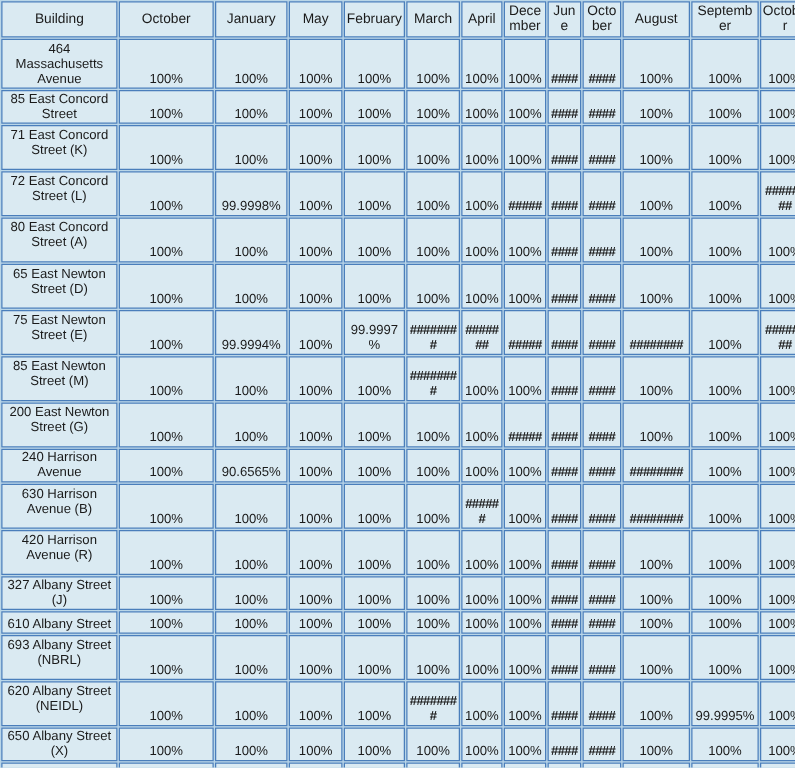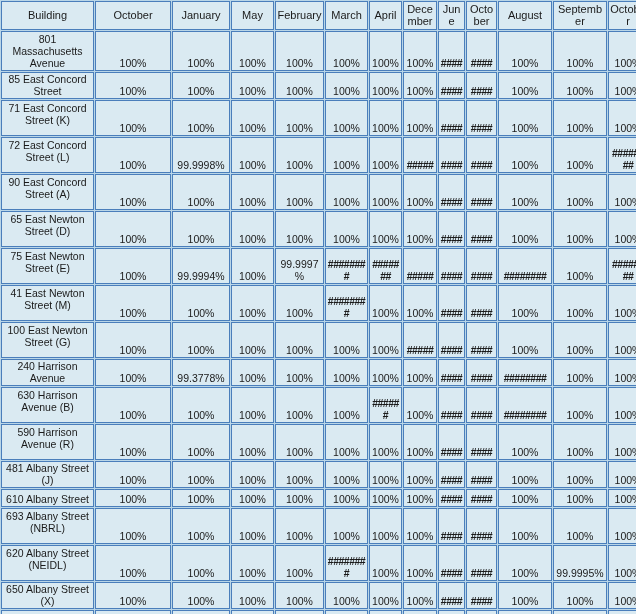--- a/index.html
+++ b/index.html
@@ -104,21 +104,21 @@
           <th>December</th>
           <th>June</th>
           <th>October</th>
           <th>August</th>
           <th>September</th>
           <th>October</th>
         </tr>
     </thead>
     <tbody id="table-body">
         <tr class="r2">
-          <td class="bld">801 Massachusetts Avenue</td>
+          <td class="bld">464 Massachusetts Avenue</td>
           <td class="val">100%</td>
           <td class="val">100%</td>
           <td class="val">100%</td>
           <td class="val">100%</td>
           <td class="val">100%</td>
           <td class="val">100%</td>
           <td class="val">100%</td>
           <td class="val hashed">####</td>
           <td class="val hashed">####</td>
           <td class="val">100%</td>
@@ -164,21 +164,21 @@
           <td class="val">100%</td>
           <td class="val">100%</td>
           <td class="val pink hashed">#####</td>
           <td class="val hashed">####</td>
           <td class="val hashed">####</td>
           <td class="val">100%</td>
           <td class="val">100%</td>
           <td class="val pink hashed">########</td>
         </tr>
         <tr class="r2">
-          <td class="bld">90 East Concord Street (A)</td>
+          <td class="bld">80 East Concord Street (A)</td>
           <td class="val">100%</td>
           <td class="val">100%</td>
           <td class="val">100%</td>
           <td class="val">100%</td>
           <td class="val">100%</td>
           <td class="val">100%</td>
           <td class="val">100%</td>
           <td class="val hashed">####</td>
           <td class="val hashed">####</td>
           <td class="val">100%</td>
@@ -209,53 +209,53 @@
           <td class="val pink hashed">########</td>
           <td class="val pink hashed">#######</td>
           <td class="val pink hashed">#####</td>
           <td class="val hashed">####</td>
           <td class="val hashed">####</td>
           <td class="val pink hashed">########</td>
           <td class="val">100%</td>
           <td class="val pink hashed">########</td>
         </tr>
         <tr class="r2">
-          <td class="bld">41 East Newton Street (M)</td>
-          <td class="val">100%</td>
-          <td class="val">100%</td>
-          <td class="val">100%</td>
-          <td class="val">100%</td>
-          <td class="val pink hashed">########</td>
-          <td class="val">100%</td>
-          <td class="val">100%</td>
-          <td class="val hashed">####</td>
-          <td class="val hashed">####</td>
-          <td class="val">100%</td>
-          <td class="val">100%</td>
-          <td class="val">100%</td>
-        </tr>
-        <tr class="r2">
-          <td class="bld">100 East Newton Street (G)</td>
+          <td class="bld">85 East Newton Street (M)</td>
+          <td class="val">100%</td>
+          <td class="val">100%</td>
+          <td class="val">100%</td>
+          <td class="val">100%</td>
+          <td class="val pink hashed">########</td>
+          <td class="val">100%</td>
+          <td class="val">100%</td>
+          <td class="val hashed">####</td>
+          <td class="val hashed">####</td>
+          <td class="val">100%</td>
+          <td class="val">100%</td>
+          <td class="val">100%</td>
+        </tr>
+        <tr class="r2">
+          <td class="bld">200 East Newton Street (G)</td>
           <td class="val">100%</td>
           <td class="val">100%</td>
           <td class="val">100%</td>
           <td class="val">100%</td>
           <td class="val">100%</td>
           <td class="val">100%</td>
           <td class="val pink hashed">#####</td>
           <td class="val hashed">####</td>
           <td class="val hashed">####</td>
           <td class="val">100%</td>
           <td class="val">100%</td>
           <td class="val">100%</td>
         </tr>
         <tr class="r1">
           <td class="bld">240 Harrison Avenue</td>
           <td class="val">100%</td>
-          <td class="val pink">99.3778%</td>
+          <td class="val pink">90.6565%</td>
           <td class="val">100%</td>
           <td class="val">100%</td>
           <td class="val">100%</td>
           <td class="val">100%</td>
           <td class="val">100%</td>
           <td class="val hashed">####</td>
           <td class="val hashed">####</td>
           <td class="val pink hashed">########</td>
           <td class="val">100%</td>
           <td class="val">100%</td>
@@ -269,36 +269,36 @@
           <td class="val">100%</td>
           <td class="val pink hashed">######</td>
           <td class="val">100%</td>
           <td class="val hashed">####</td>
           <td class="val hashed">####</td>
           <td class="val pink hashed">########</td>
           <td class="val">100%</td>
           <td class="val">100%</td>
         </tr>
         <tr class="r2">
-          <td class="bld">590 Harrison Avenue (R)</td>
-          <td class="val">100%</td>
-          <td class="val">100%</td>
-          <td class="val">100%</td>
-          <td class="val">100%</td>
-          <td class="val">100%</td>
-          <td class="val">100%</td>
-          <td class="val">100%</td>
-          <td class="val hashed">####</td>
-          <td class="val hashed">####</td>
-          <td class="val">100%</td>
-          <td class="val">100%</td>
-          <td class="val">100%</td>
-        </tr>
-        <tr class="r1">
-          <td class="bld">481 Albany Street (J)</td>
+          <td class="bld">420 Harrison Avenue (R)</td>
+          <td class="val">100%</td>
+          <td class="val">100%</td>
+          <td class="val">100%</td>
+          <td class="val">100%</td>
+          <td class="val">100%</td>
+          <td class="val">100%</td>
+          <td class="val">100%</td>
+          <td class="val hashed">####</td>
+          <td class="val hashed">####</td>
+          <td class="val">100%</td>
+          <td class="val">100%</td>
+          <td class="val">100%</td>
+        </tr>
+        <tr class="r1">
+          <td class="bld">327 Albany Street (J)</td>
           <td class="val">100%</td>
           <td class="val">100%</td>
           <td class="val">100%</td>
           <td class="val">100%</td>
           <td class="val">100%</td>
           <td class="val">100%</td>
           <td class="val">100%</td>
           <td class="val hashed">####</td>
           <td class="val hashed">####</td>
           <td class="val">100%</td>

